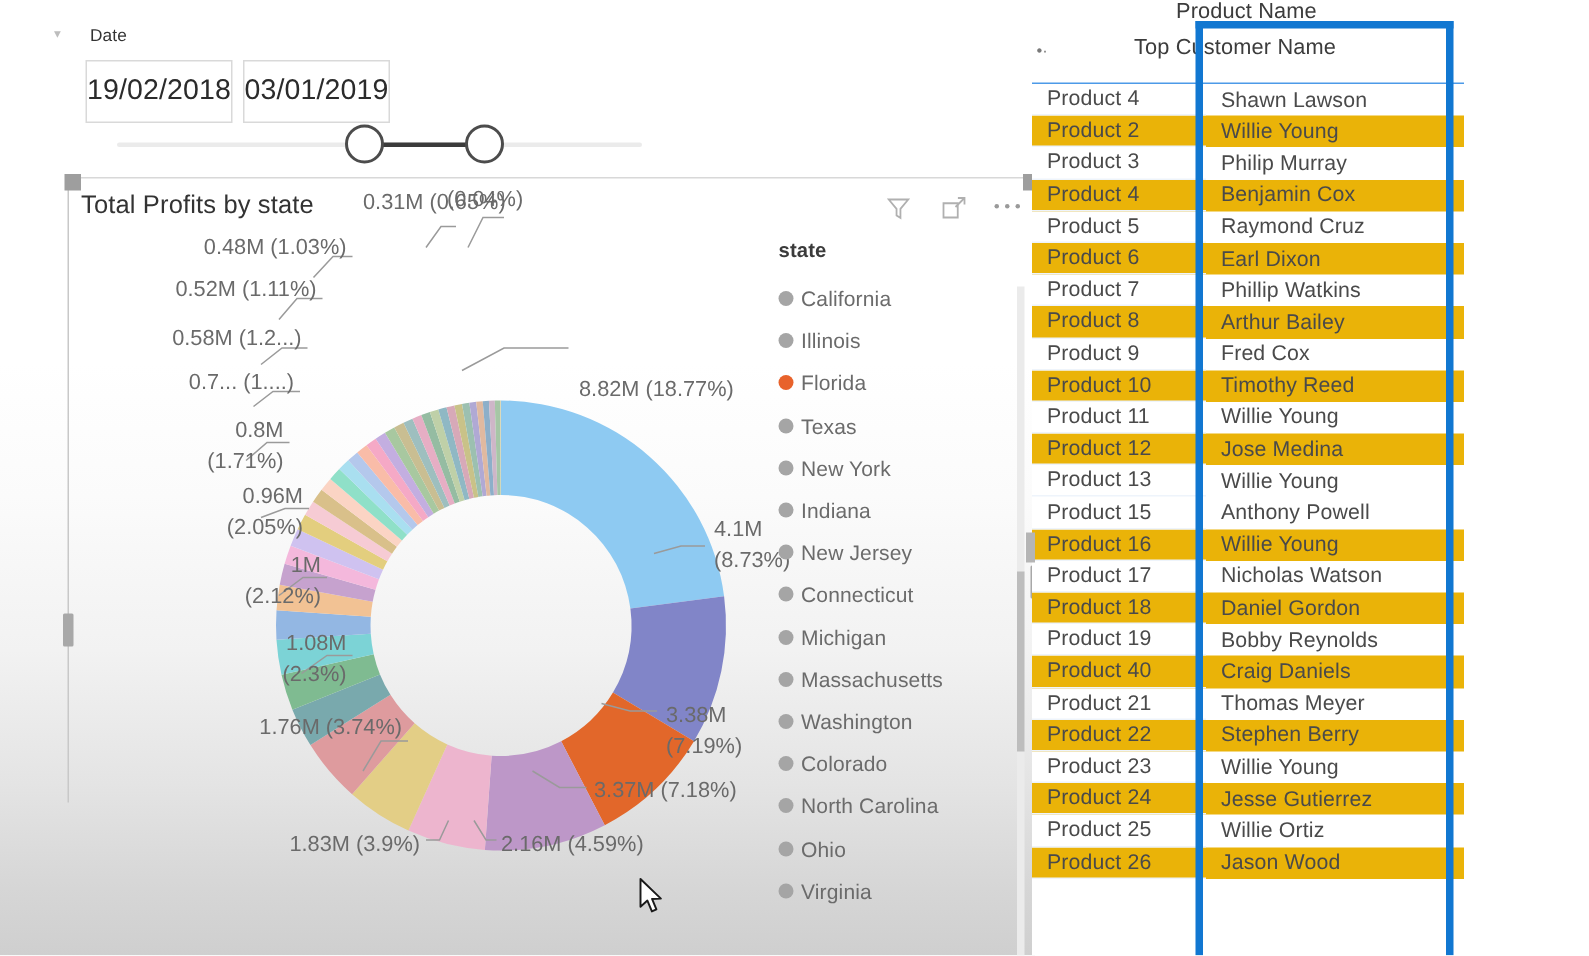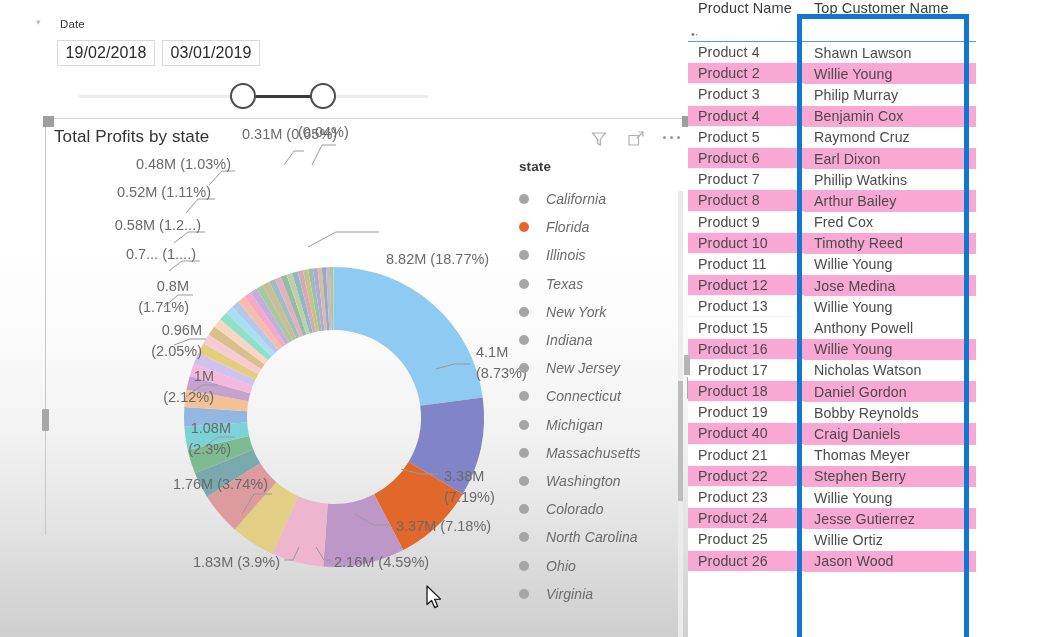--- a/index.html
+++ b/index.html
@@ -31,23 +31,23 @@
     position: absolute; left: -12px; top: 10px;
     font-size: 9px; color: #bdbdbd; line-height: 1;
   }
   .slicer-title {
     position: absolute; left: 12px; top: 10px;
     font-size: 11.5px; font-weight: normal; color: #333333;
     letter-spacing: .1px;
   }
   .date-box {
     position: absolute; top: 32px;
-    height: 26px; width: 98px;
+    height: 42px; width: 98px;
     border: 1px solid #d9d9d9; background: #ffffff;
-    font-size: 16px; color: #2b2b2b;
+    font-size: 19px; color: #2b2b2b;
     display: flex; align-items: center; justify-content: center;
     letter-spacing: .1px;
   }
   #date-from { left: 9px; }
   #date-to   { left: 114px; }
 
   #slider-wrap {
     position: absolute; left: 30px; top: 72px; width: 350px; height: 34px;
   }
   .slider-track {
@@ -107,23 +107,23 @@
   
   #chart-legend {
     position: absolute; left: 473px; top: 40px;
     width: 150px;
   }
   #legend-title {
     font-size: 13.5px; font-weight: bold; color: #3b3b3b;
     margin-bottom: 11px; letter-spacing: .1px;
   }
   .legend-item {
-    display: flex; align-items: center; gap: 17px;
+    display: flex; align-items: center; gap: 5px;
     height: 28.2px;
-    font-size: 14px; color: #6b6b6b; letter-spacing: .1px; font-style: italic;
+    font-size: 14px; color: #6b6b6b; letter-spacing: .1px;
   }
   .legend-dot {
     width: 10px; height: 10px; border-radius: 50%;
     background: #a5a5a5; flex: 0 0 auto;
   }
   .legend-item.active .legend-dot { background: #E8622B; }
   .legend-scroll {
     position: absolute; right: -14px; top: 32px;
     width: 5px; height: 520px; background: #ebebeb;
   }
@@ -134,31 +134,32 @@
 
   
   #mouse-cursor { position: absolute; left: 380px; top: 466px; width: 18px; height: 26px; }
 
   
   #table-visual {
     position: absolute; left: 688px; top: 0; width: 288px; height: 637px;
     background: #ffffff; overflow: hidden;
   }
   .tbl-header {
-    display: flex; height: 42px; align-items: flex-start;
+    display: flex; height: 56px; align-items: center;
     border-bottom: 1.5px solid #4c9ae8;
+    flex-direction: column;
   }
   .tbl-h-cell {
     font-size: 14.5px; color: #3c3c3c; padding-bottom: 8px;
     letter-spacing: .1px; white-space: nowrap;
   }
   .col-product { width: 116px; padding-left: 10px; }
   .col-customer { width: 172px; padding-left: 10px; }
   .tbl-row { display: flex; height: 21.2px; align-items: center; }
-  .tbl-row.alt { background: #f9a8d4; }
+  .tbl-row.alt { background: #eab308; }
   .tbl-cell {
     font-size: 14.2px; color: #4a4a4a; letter-spacing: .1px;
     white-space: nowrap; overflow: hidden;
   }
   .tbl-row .col-product { border-bottom: 1px solid #eef4fb; height:21.2px; display:flex; align-items:center;}
   .tbl-row .col-customer { height:21.2px; display:flex; align-items:center;}
 
   #table-focus-border {
     position: absolute; left: 797px; top: 14px;
     width: 172px; height: 623px;
@@ -314,27 +315,27 @@
         </g>
     </svg>
 
     <div id="chart-legend">
       <div id="legend-title">state</div>
       <div id="legend-items">
           <div class="legend-item">
             <span class="legend-dot" style="background: rgb(165, 165, 165);"></span>
             <span>California</span>
           </div>
+          <div class="legend-item">
+            <span class="legend-dot" style="background: rgb(165, 165, 165);"></span>
+            <span>Illinois</span>
+          </div>
           <div class="legend-item active">
             <span class="legend-dot" style="background: rgb(232, 98, 43);"></span>
             <span>Florida</span>
-          </div>
-          <div class="legend-item">
-            <span class="legend-dot" style="background: rgb(165, 165, 165);"></span>
-            <span>Illinois</span>
           </div>
           <div class="legend-item">
             <span class="legend-dot" style="background: rgb(165, 165, 165);"></span>
             <span>Texas</span>
           </div>
           <div class="legend-item">
             <span class="legend-dot" style="background: rgb(165, 165, 165);"></span>
             <span>New York</span>
           </div>
           <div class="legend-item">

